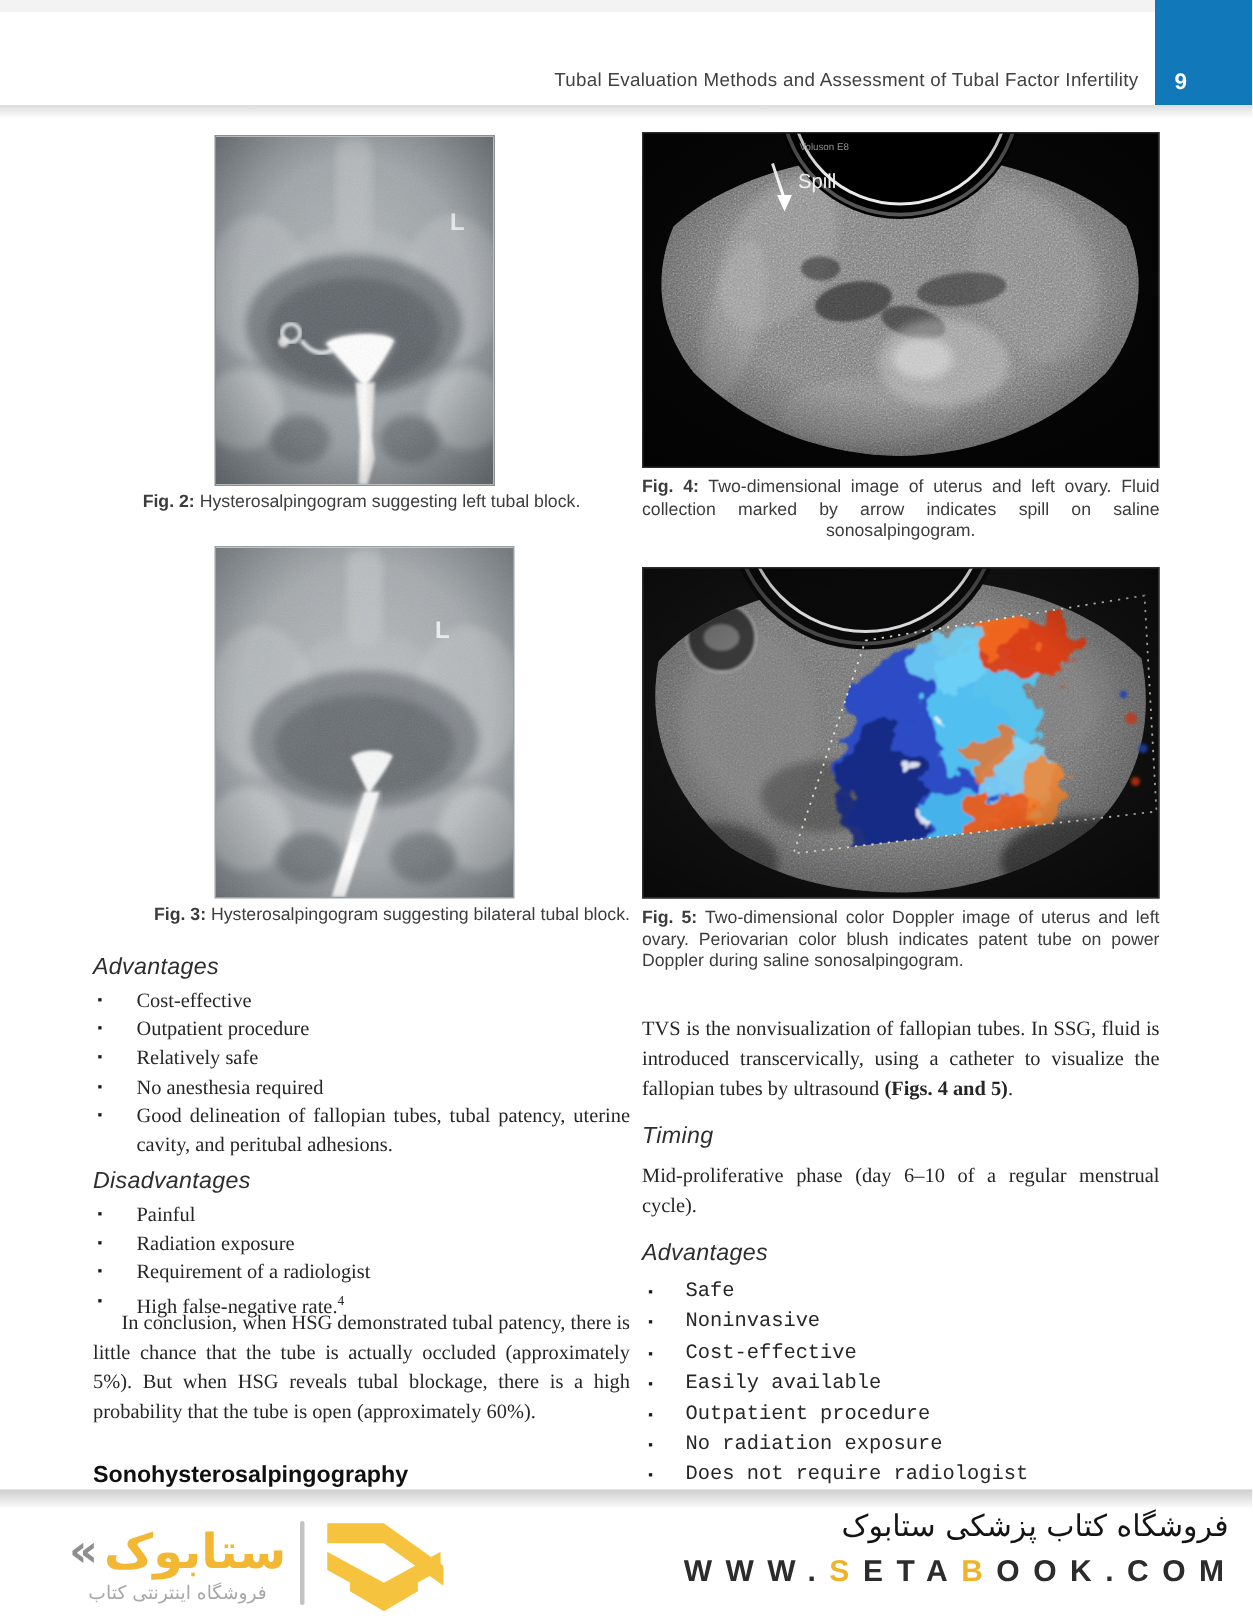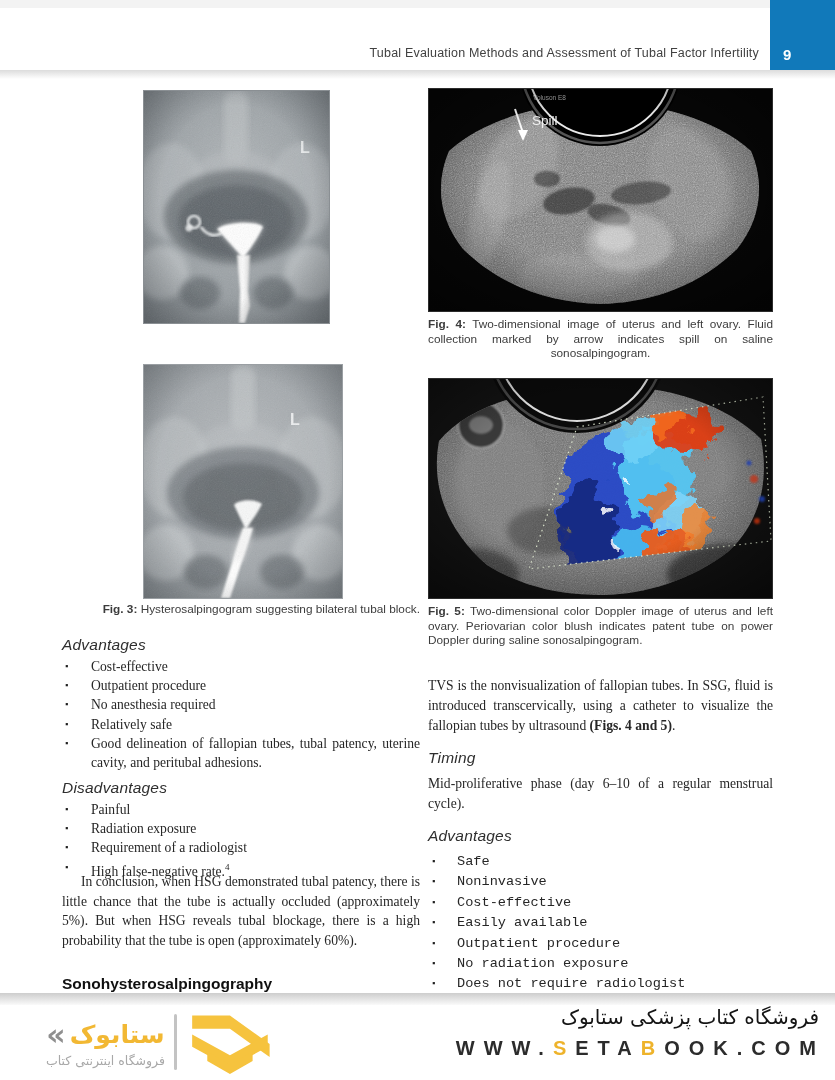--- a/index.html
+++ b/index.html
@@ -45,21 +45,21 @@
   #timing-text{left:428px;top:774px;width:345px;line-height:20.2px;}
   sup{font-size:9px;}
   
   #foot-band{position:absolute;top:993px;left:0;width:835px;height:12px;
              background:linear-gradient(to bottom,#cdcdcd,#fafafa);}
   #footer{position:absolute;top:1005px;left:0;width:835px;height:75px;background:#ffffff;}
   #logo-block{position:absolute;left:46px;top:3px;display:flex;align-items:center;gap:9px;}
   #logo-text{display:flex;flex-direction:column;align-items:center;}
   #logo-name-row{display:flex;align-items:center;gap:4px;}
   #logo-guillemet{font-family:"DejaVu Sans",sans-serif;font-size:30px;font-weight:bold;color:#8f8f8f;}
-  #logo-name{font-family:"DejaVu Sans",sans-serif;font-size:25px;font-weight:bold;color:#f2b833;}
+  #logo-name{font-family:"DejaVu Sans",sans-serif;font-size:32px;font-weight:bold;color:#f2b833;}
   #logo-tagline{font-family:"DejaVu Sans",sans-serif;font-size:12.5px;color:#a8a8a8;margin-top:1px;}
   #logo-divider{width:3px;height:56px;background:#c3c3c3;border-radius:2px;}
   #store-title{position:absolute;right:16px;top:0px;width:430px;text-align:right;direction:rtl;
                font-family:"DejaVu Sans",sans-serif;font-weight:normal;font-size:20px;color:#141414;}
   #website{position:absolute;right:10px;top:32px;width:430px;text-align:right;
            font-family:"Liberation Sans",sans-serif;font-weight:bold;font-size:20px;
            letter-spacing:9px;color:#2c2c2c;}
   .yl{color:#eeb32b;}
 </style>
 </head>
@@ -127,20 +127,24 @@
       <circle cx="50" cy="131" r="6" fill="none" stroke="#f2f4f5" stroke-width="2.5" opacity="0.9" filter="url(#soft1)"></circle>
       <circle cx="45" cy="137" r="3.5" fill="#eceeef" opacity="0.85" filter="url(#soft1)"></circle>
       <path d="M73,138 C80,131 113,129 119,136 C112,150 104,161 99,167 C93,160 83,149 73,138 Z" fill="#ffffff" filter="url(#soft1)"></path>
       <path d="M73,138 C80,131 113,129 119,136 C112,150 104,161 99,167 C93,160 83,149 73,138 Z" fill="#ffffff" opacity="0.5" filter="url(#soft2)"></path>
       <path d="M93,164 L106,164 L104,200 L106,215 L101,232 L95,232 L96,200 Z" fill="url(#cath2)" filter="url(#soft1)"></path>
       <text x="156" y="62" fill="#e9ebec" font-family="Liberation Sans, sans-serif" font-size="16" font-weight="bold">L</text>
       <rect width="185" height="232" filter="url(#grain)" opacity="0.16"></rect>
       <rect width="185" height="232" fill="url(#vig2)"></rect>
     </svg>
   </div>
+  <div id="cap2" class="cap">
+    <b>Fig. 2:</b>
+    <span>Hysterosalpingogram suggesting left tubal block.</span>
+  </div>
 
   <div id="fig3" class="fig">
     <svg width="198" height="233" viewBox="0 0 198 233">
       <defs>
         <radialGradient id="x3bg" cx="50%" cy="42%" r="75%">
           <stop offset="0%" stop-color="#b7bbbe"></stop>
             <stop offset="60%" stop-color="#a2a7ab"></stop>
             <stop offset="100%" stop-color="#888e92"></stop>
         </radialGradient>
         <radialGradient id="vig3" cx="50%" cy="48%" r="72%">
@@ -275,22 +279,22 @@
   </div>
   <div id="cap5" class="cap">
     <b>Fig. 5:</b>
     <span>Two-dimensional color Doppler image of uterus and left ovary. Periovarian color blush indicates patent tube on power Doppler during saline sonosalpingogram.</span>
   </div>
 
   <div class="ihead" style="left:62px;top:636px;">Advantages</div>
   <ul id="adv1-list" class="blist" style="left:62px;top:657px;width:358px;">
     <li>Cost-effective</li>
     <li>Outpatient procedure</li>
+    <li>Relatively safe</li>
     <li>No anesthesia required</li>
-    <li>Relatively safe</li>
     <li>Good delineation of fallopian tubes, tubal patency, uterine cavity, and peritubal adhesions.</li>
   </ul>
 
   <div class="ihead" style="left:62px;top:779px;">Disadvantages</div>
   <ul id="dis1-list" class="blist" style="left:62px;top:800px;width:358px;">
     <li>Painful</li>
     <li>Radiation exposure</li>
     <li>Requirement of a radiologist</li>
     <li>
       <span>High false-negative rate.</span><sup>4</sup>

